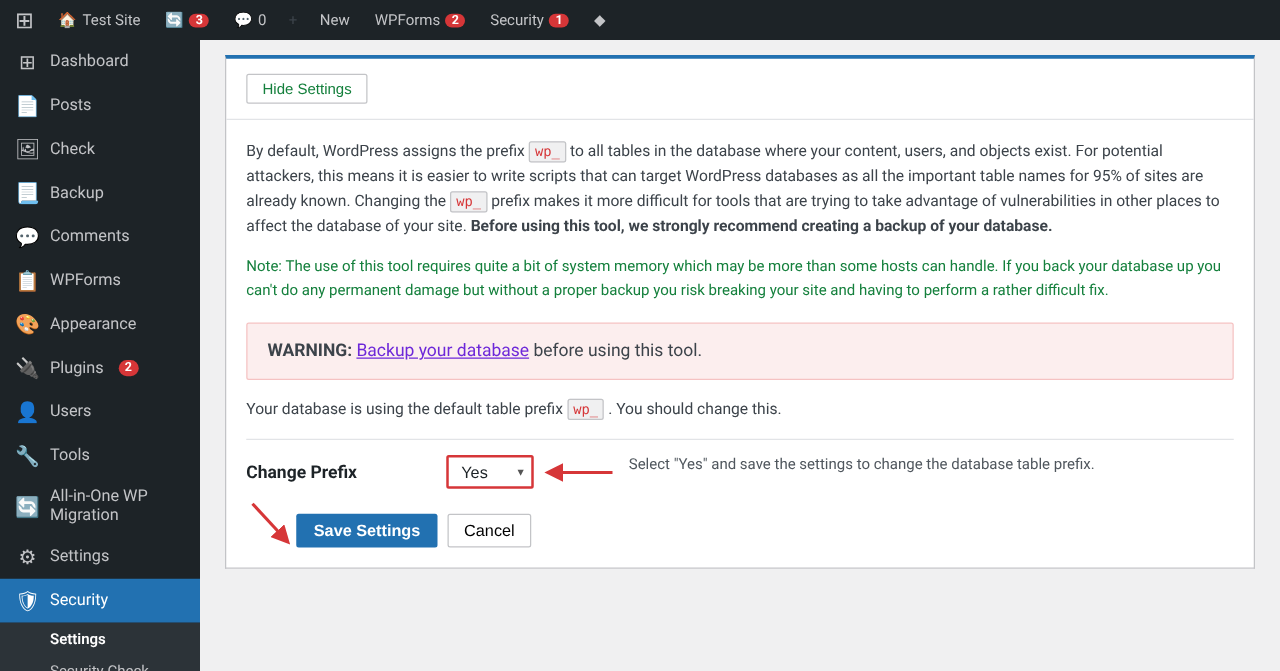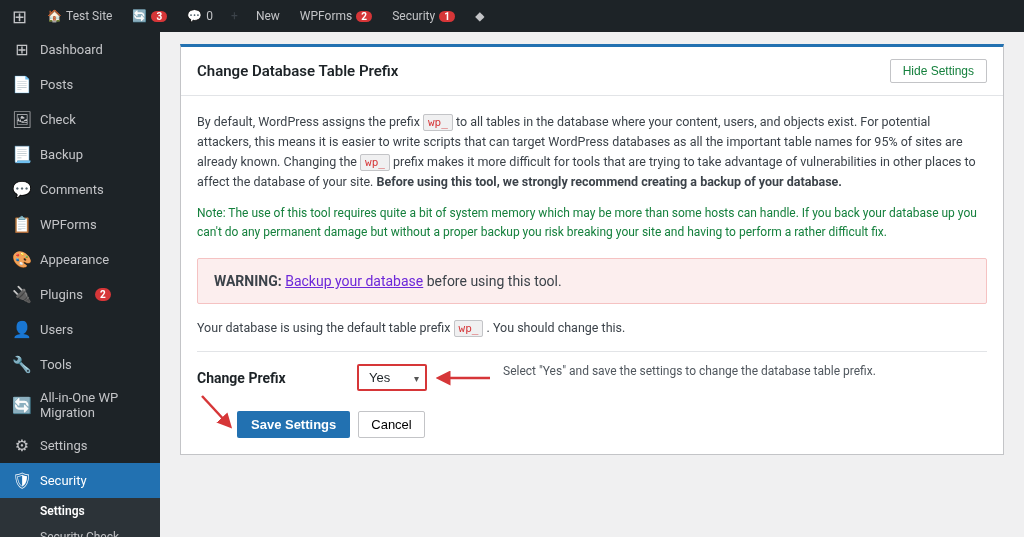--- a/index.html
+++ b/index.html
@@ -230,21 +230,21 @@
     }
 
     .prefix-hint {
       font-size: 12px;
       color: #50575e;
       margin-left: 0;
     }
 
     .actions-row {
       display: flex;
-      align-items: flex-start;
+      align-items: flex-end;
       gap: 8px;
       margin-top: 8px;
     }
 
     .save-btn {
       background: #2271b1;
       color: #fff;
       border: none;
       padding: 6px 14px;
       cursor: pointer;
@@ -368,21 +368,20 @@
       </div>
       <div class="sidebar-sub-item">
         <span>Security Check</span>
       </div>
     </div>
   </nav>
 
   <div class="main-content">
     <div class="content-box">
       <div class="content-box-header">
-        <span class="content-box-title">Change Database Table Prefix</span>
         <button class="hide-settings-btn">Hide Settings</button>
       </div>
       <div class="content-body">
         <p class="description-text">
           <span>By default, WordPress assigns the prefix</span>
           <code class="code-tag">wp_</code>
           <span>to all tables in the database where your content, users, and objects exist. For potential attackers, this means it is easier to write scripts that can target WordPress databases as all the important table names for 95% of sites are already known. Changing the</span>
           <code class="code-tag">wp_</code>
           <span>prefix makes it more difficult for tools that are trying to take advantage of vulnerabilities in other places to affect the database of your site.</span>
           <strong>Before using this tool, we strongly recommend creating a backup of your database.</strong>

